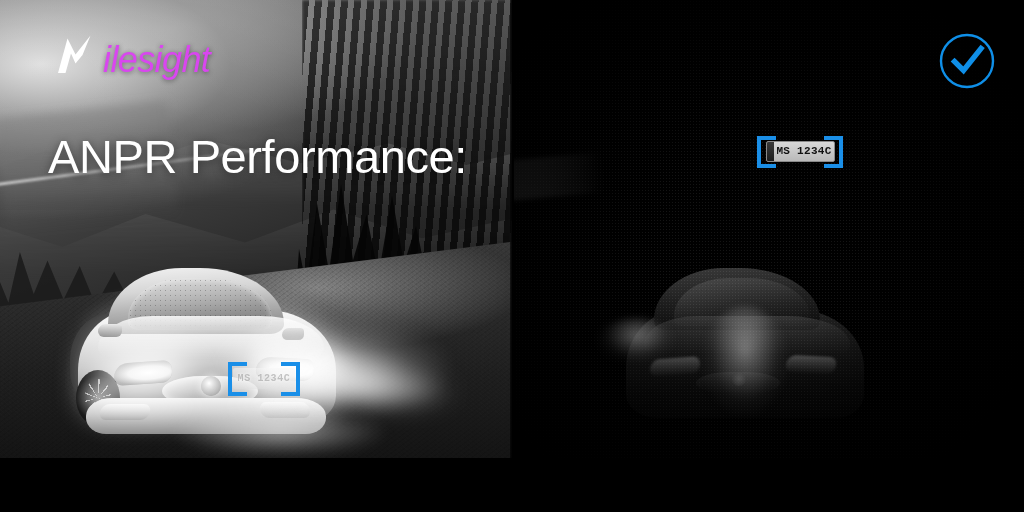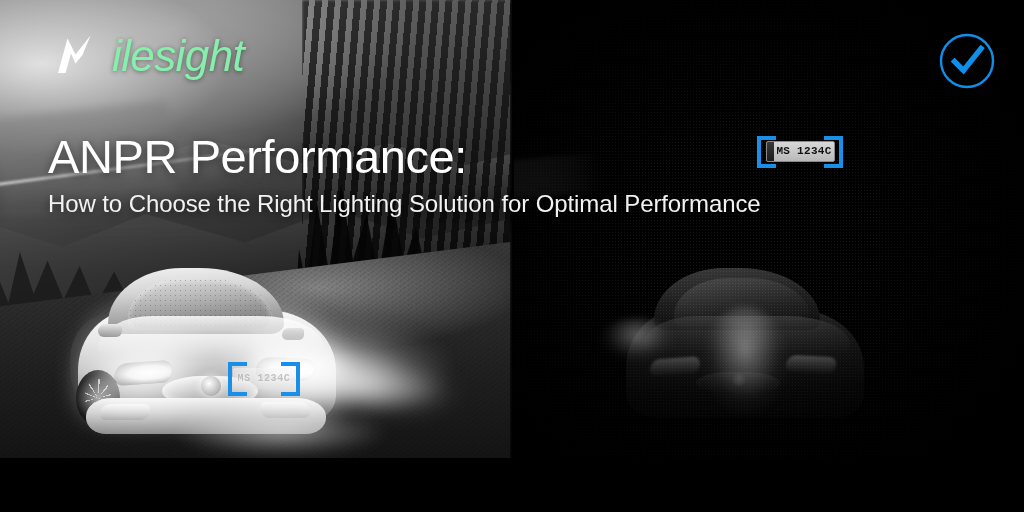--- a/index.html
+++ b/index.html
@@ -315,23 +315,23 @@
     background: linear-gradient(90deg, rgba(0,0,0,.55), #000 60%, rgba(0,0,0,.9));
   }
 
   
   #logo {
     position: absolute; left: 52px; top: 33px;
     display: flex; align-items: flex-end; height: 46px;
   }
   #logo-mark { display: block; }
   #logo-word {
-    font-size: 44px; font-style: italic; font-weight: 400;
-    color: #86efac; letter-spacing: -.6px; line-height: 1;
-    margin-left: 14px; position: relative; top: -1px;
+    font-size: 36px; font-style: italic; font-weight: 400;
+    color: #d946ef; letter-spacing: -.6px; line-height: 1;
+    margin-left: 5px; position: relative; top: -1px;
     text-shadow: 0 1px 5px rgba(0,0,0,.45);
   }
   #headline {
     position: absolute; left: 48px; top: 101px;
     font-size: 47px; font-weight: 400; color: #fff;
     letter-spacing: -.4px; line-height: 1.08;
     text-shadow: 0 2px 10px rgba(0,0,0,.5);
     white-space: nowrap;
   }
   #subheadline {
@@ -439,20 +439,19 @@
 
   <div id="logo">
     <svg id="logo-mark" width="46" height="46" viewBox="0 0 46 46" aria-hidden="true">
       <path d="M6 40 L15.5 5.5 L23.5 21.5 L38.5 2.5 L30.5 22 L23.5 30.5 L19 20.5 L13.5 40 Z" fill="#ffffff"></path>
     </svg>
     <span id="logo-word">ilesight</span>
   </div>
 
   <h1 id="headline">ANPR Performance:</h1>
 
-  <h2 id="subheadline">How to Choose the Right Lighting Solution for Optimal Performance</h2>
 
   <svg id="check-badge" viewBox="0 0 58 58" aria-hidden="true">
     <circle cx="29" cy="29" r="26" fill="none" stroke="#0f8fe8" stroke-width="2.4"></circle>
     <path d="M16.5 29.5 L25.5 38.5 L43 16.5" fill="none" stroke="#0f8fe8" stroke-width="5.4" stroke-linecap="square" stroke-linejoin="miter"></path>
   </svg>
 
 </div>
 
 </body></html>

